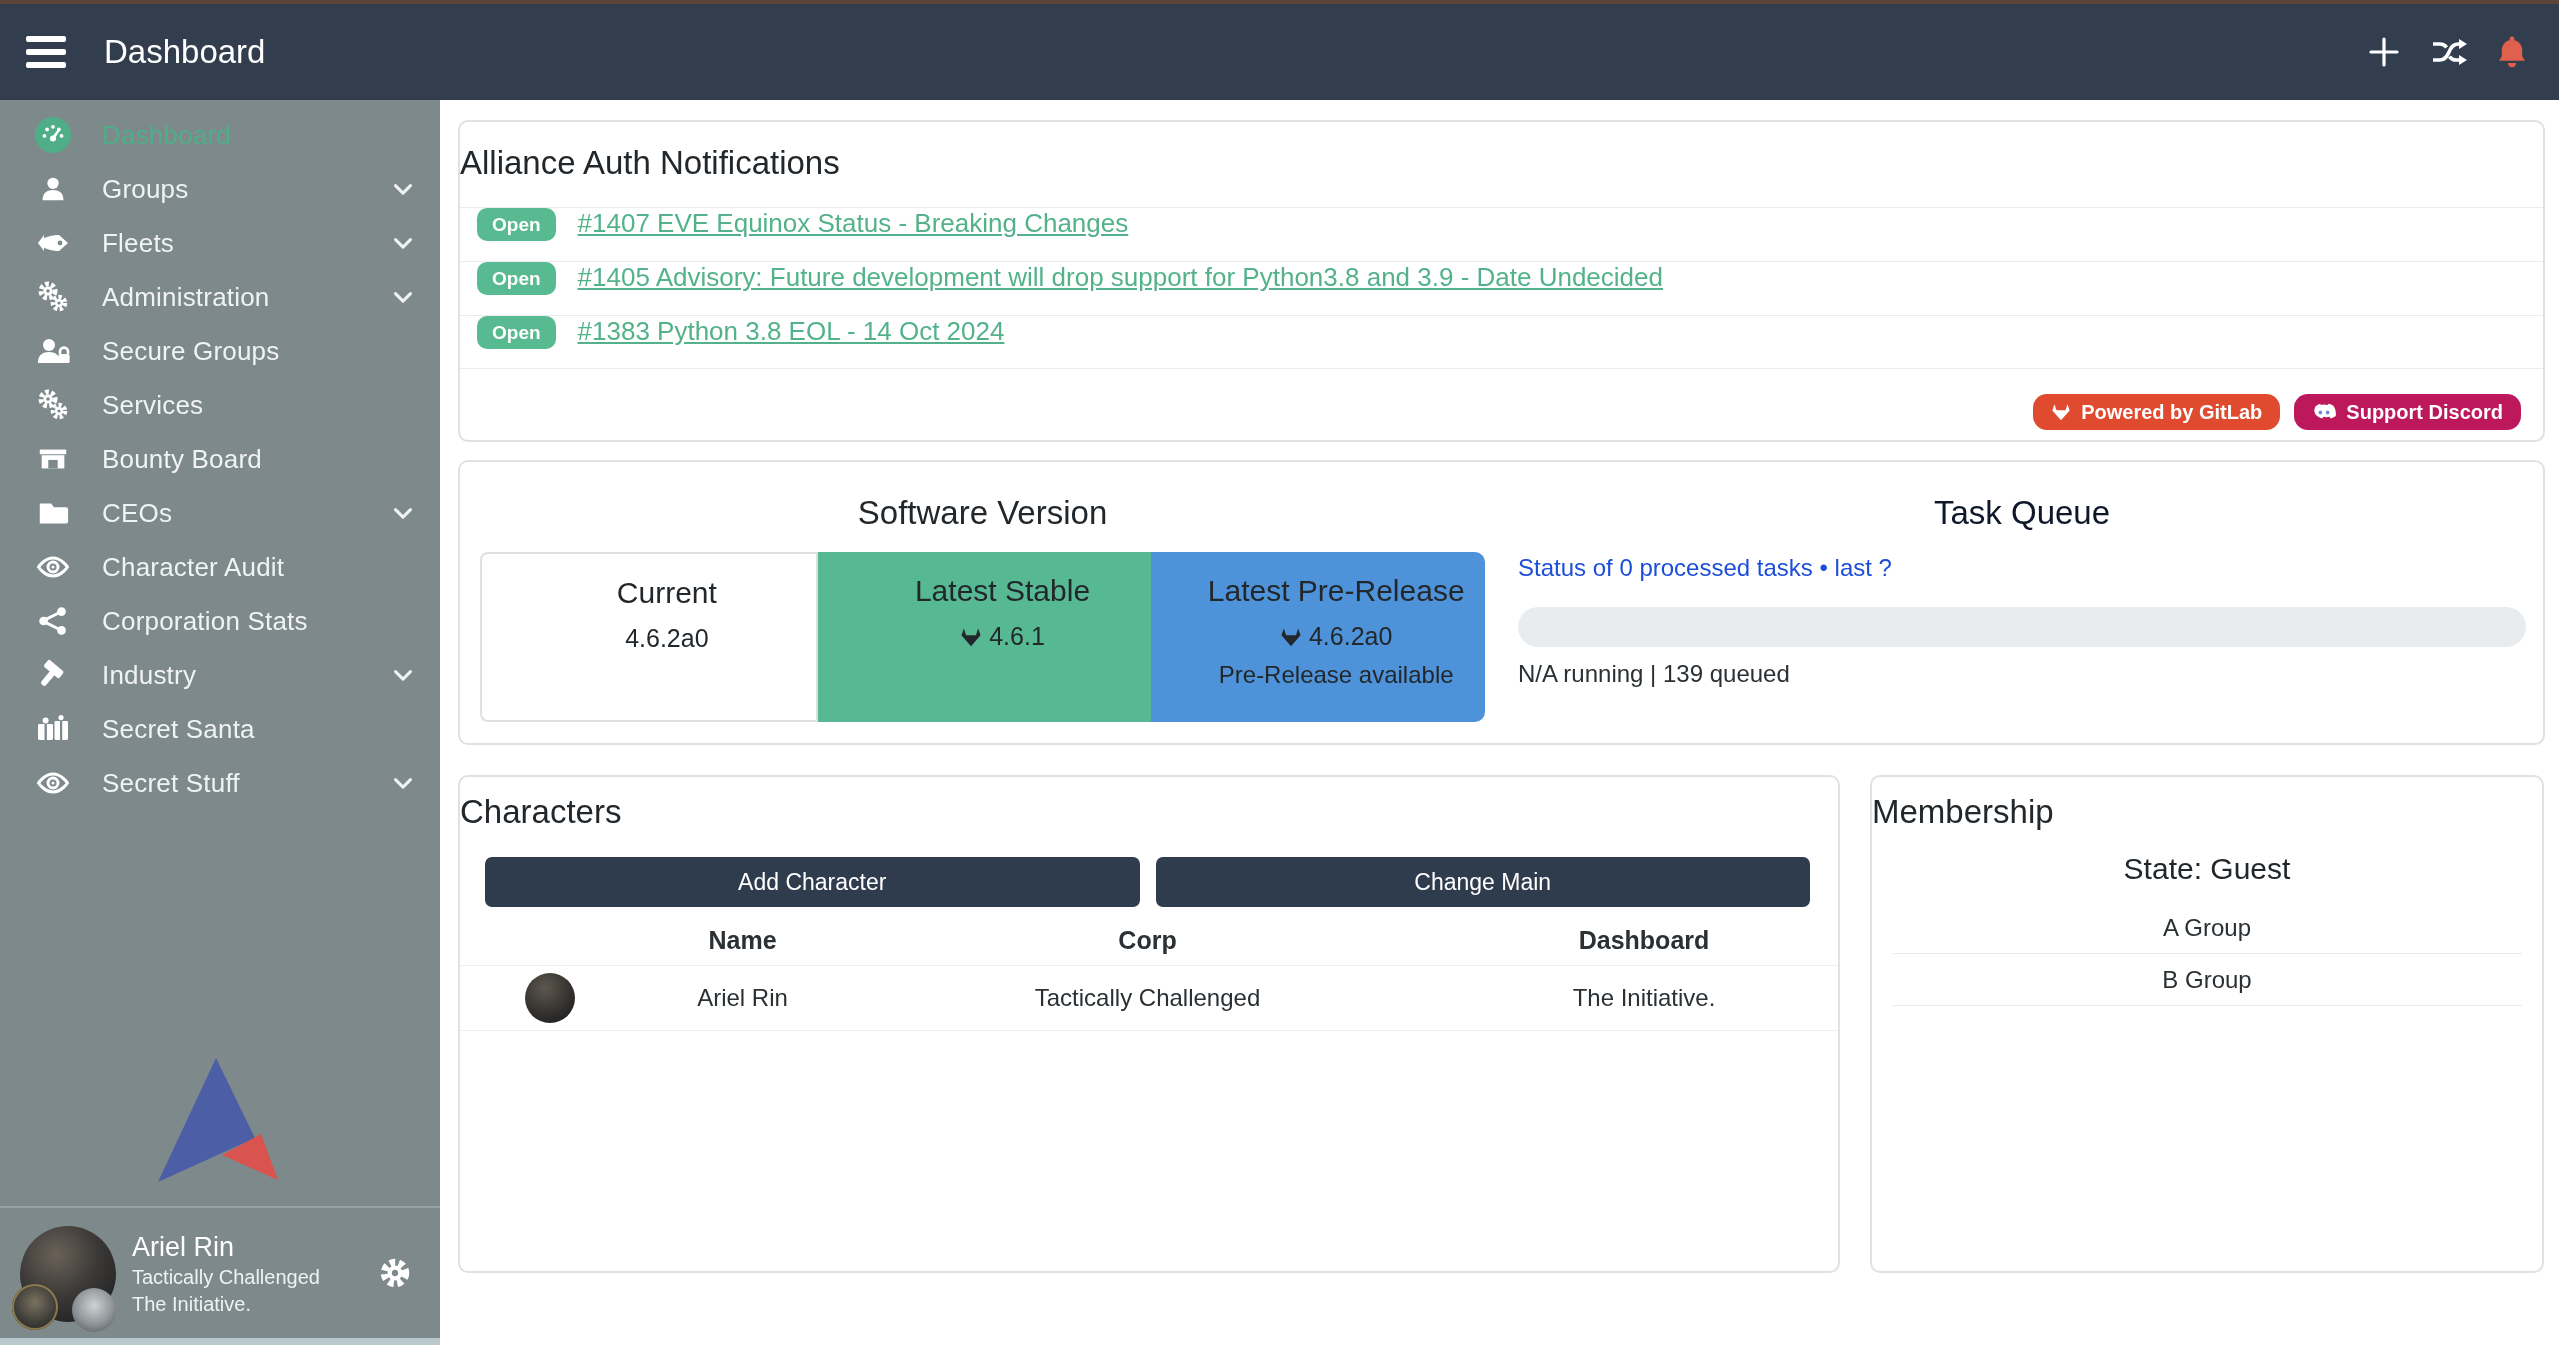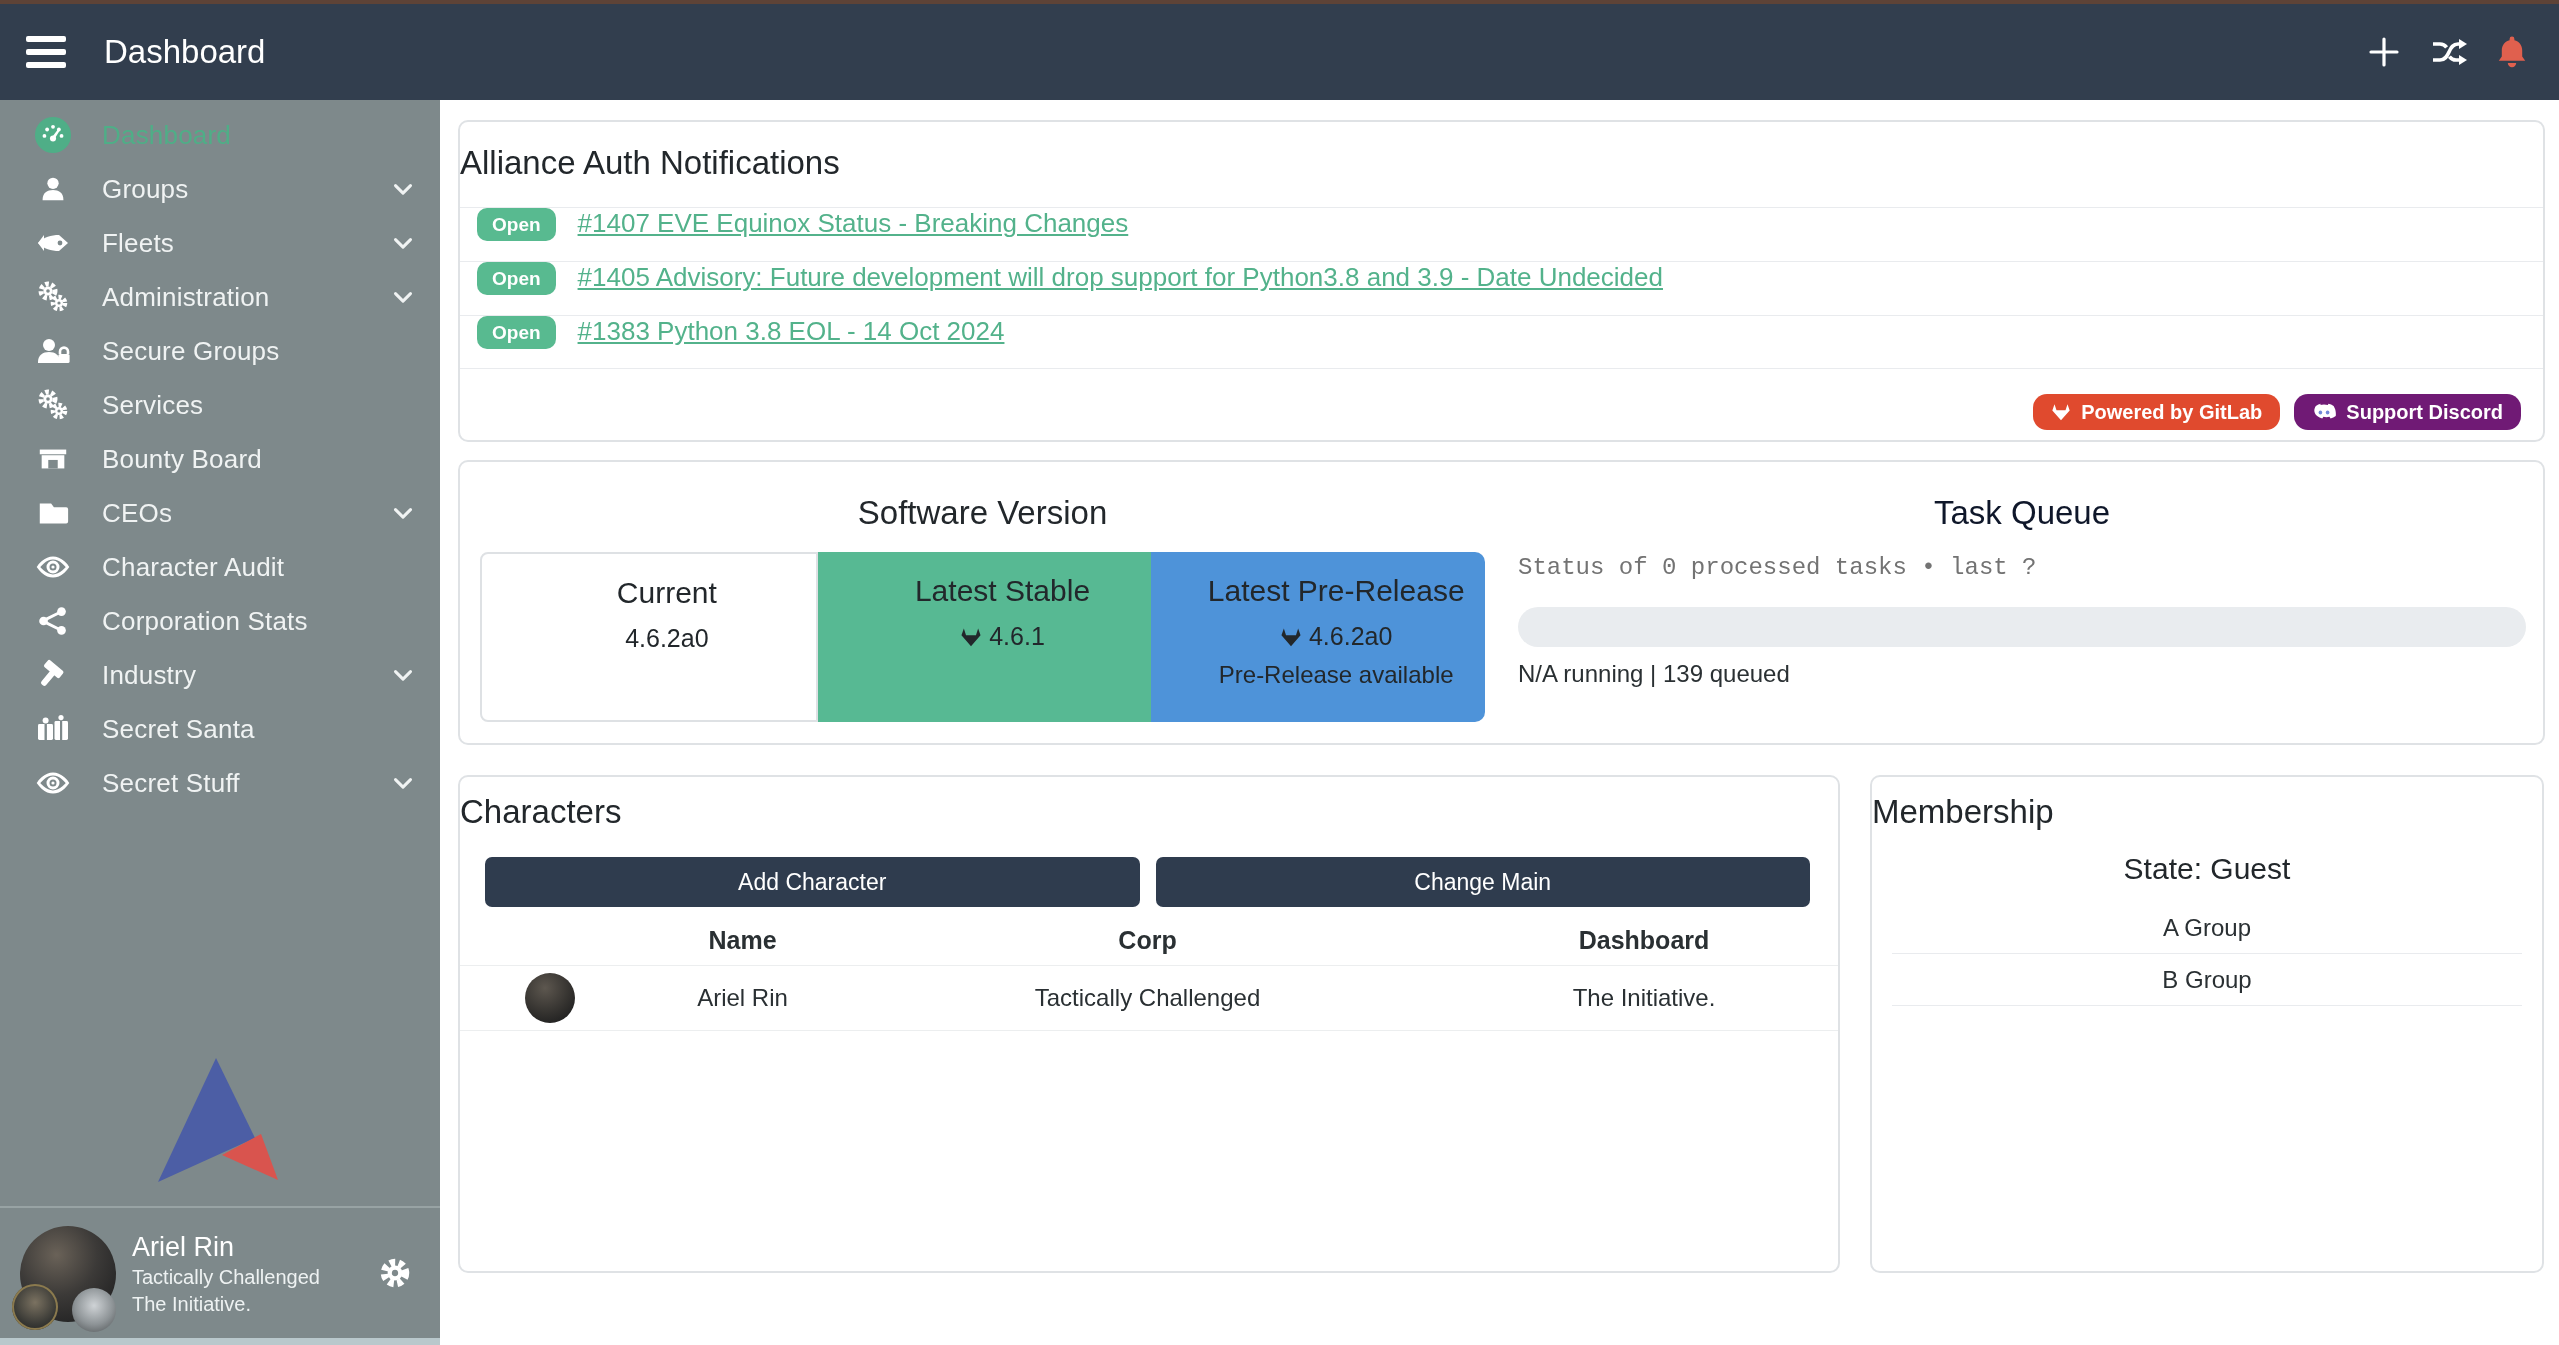--- a/index.html
+++ b/index.html
@@ -57,36 +57,36 @@
   .notif-row { height:54px; display:flex; align-items:flex-start; padding-left:17px; gap:22px;
     border-top:1px solid #e9ebee; }
   .notif-row:last-child { border-bottom:1px solid #e9ebee; }
   .open-badge { background:#58ba90; color:#fff; font-size:19px; font-weight:bold;
     padding:7px 15px; border-radius:10px; line-height:1; }
   .notif-link { color:#53b28b; font-size:26px; text-decoration:underline; cursor:pointer; }
   .notif-footer { position:absolute; right:22px; top:272px; display:flex; gap:14px; }
   .shield { display:flex; align-items:center; gap:10px; color:#fff; font-size:20px; font-weight:bold;
     padding:8px 18px; border-radius:14px; cursor:pointer; line-height:1; }
   .shield.gitlab { background:#e04a2e; }
-  .shield.discord { background:#701a75; }
+  .shield.discord { background:#be185d; }
 
   
   .p-soft { left:18px; top:360px; width:2087px; height:285px; }
   .sv-title { position:absolute; top:32px; left:20px; width:1005px; text-align:center; font-size:33px; color:#22272b; }
   .sv-boxes { position:absolute; top:90px; left:20px; width:1005px; height:170px; display:flex;
     border-radius:8px; }
   .sv-box { flex:1; display:flex; flex-direction:column; align-items:center; padding-top:22px; color:#22272b;padding-left:36px; }
   .sv-box .sv-label { font-size:30px; }
   .sv-box .sv-ver { margin-top:14px; font-size:25px; display:flex; align-items:center; gap:7px; }
   .sv-box .sv-note { margin-top:10px; font-size:24px; }
   .sv-current { background:#fff; border:2px solid #dee1e4; border-radius:8px 0 0 8px; }
   .sv-stable  { background:#57b993; }
   .sv-pre     { background:#4e93d9; border-radius:0 10px 10px 0; }
   .tq-title { position:absolute; top:32px; left:1058px; width:1008px; text-align:center; font-size:33px; color:#0f172a; }
-  .tq-status { position:absolute; top:92px; left:1058px; font-size:24px; color:#737373;font-family:Liberation Mono, monospace; }
+  .tq-status { position:absolute; top:92px; left:1058px; font-size:24px; color:#1d4ed8; }
   .tq-bar { position:absolute; top:145px; left:1058px; width:1008px; height:40px;
     background:#e9ecef; border-radius:20px; }
   .tq-summary { position:absolute; top:198px; left:1058px; font-size:24px; color:#2a3033; }
 
   
   .p-chars { left:18px; top:675px; width:1382px; height:498px; }
   .char-buttons { position:absolute; top:80px; left:25px; right:28px; display:flex; gap:16px; }
   .dark-btn { flex:1; height:50px; background:#2f3c4e; color:#fff; font-size:23px;
     border:none; border-radius:7px; cursor:pointer; font-family:inherit; }
   .char-grid { display:grid; grid-template-columns:180px 205px 605px 1fr; align-items:center; }

